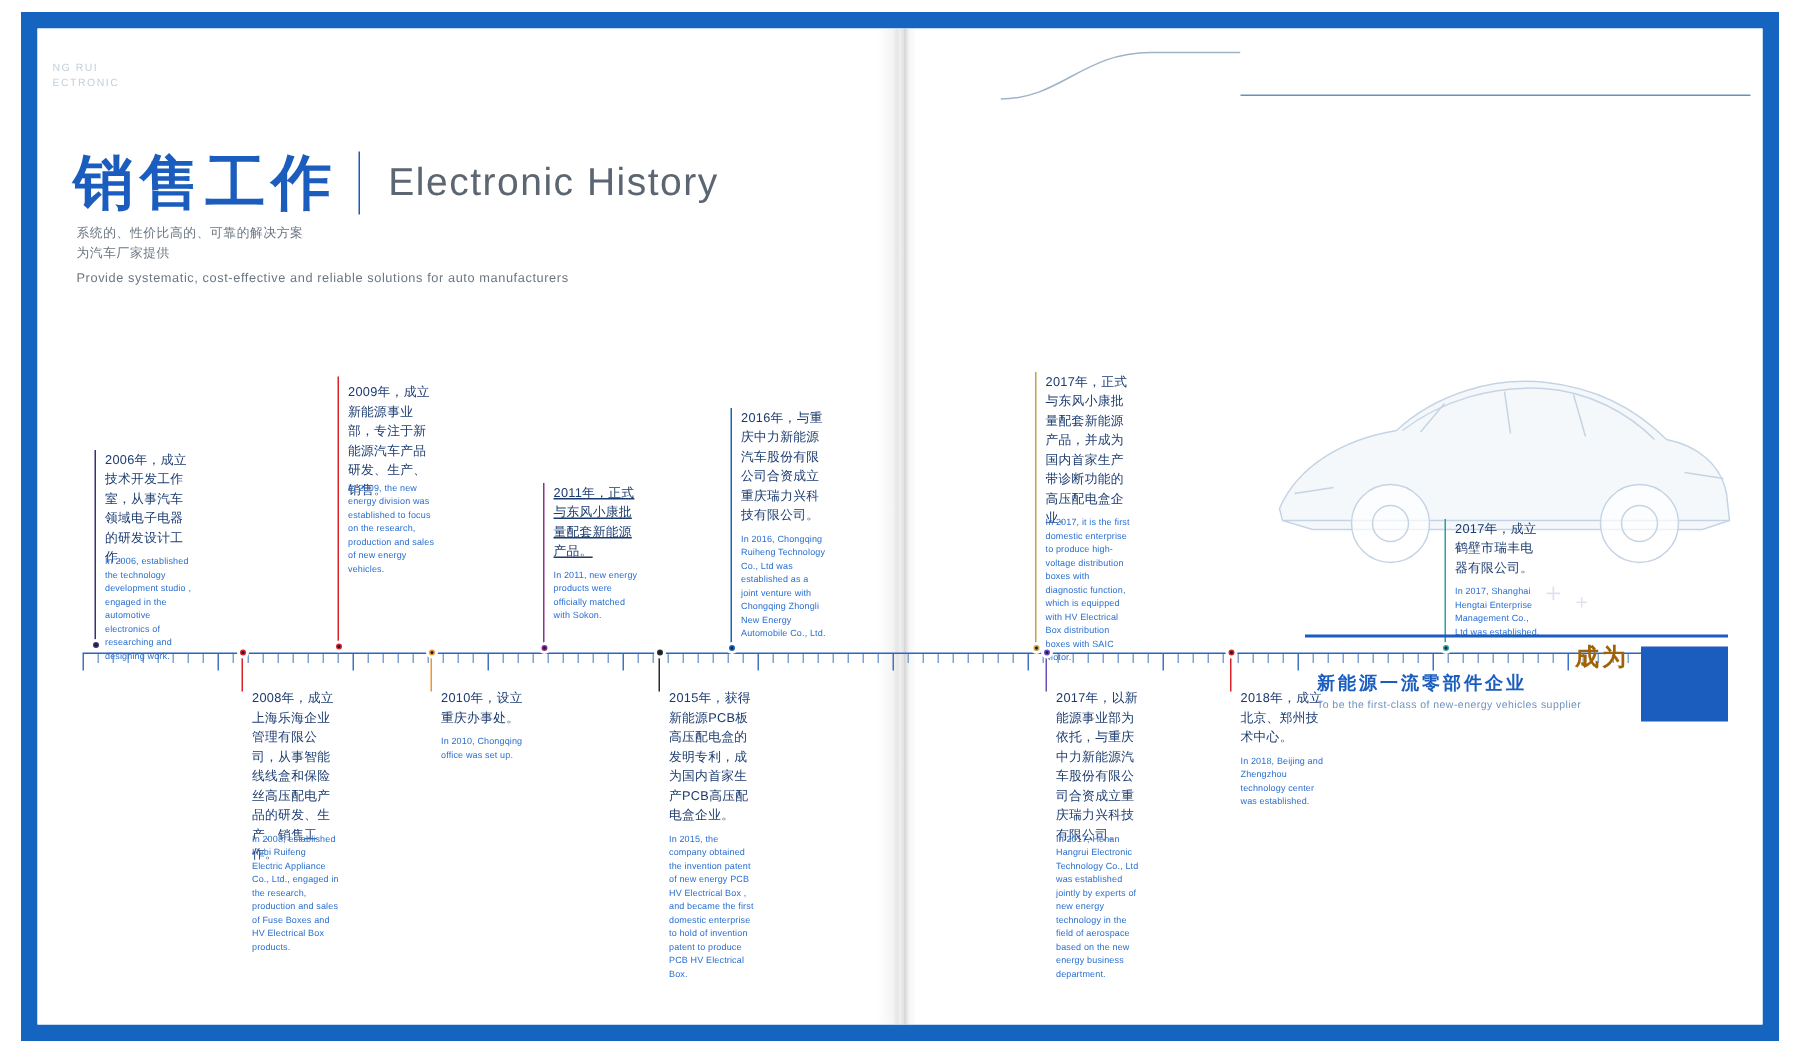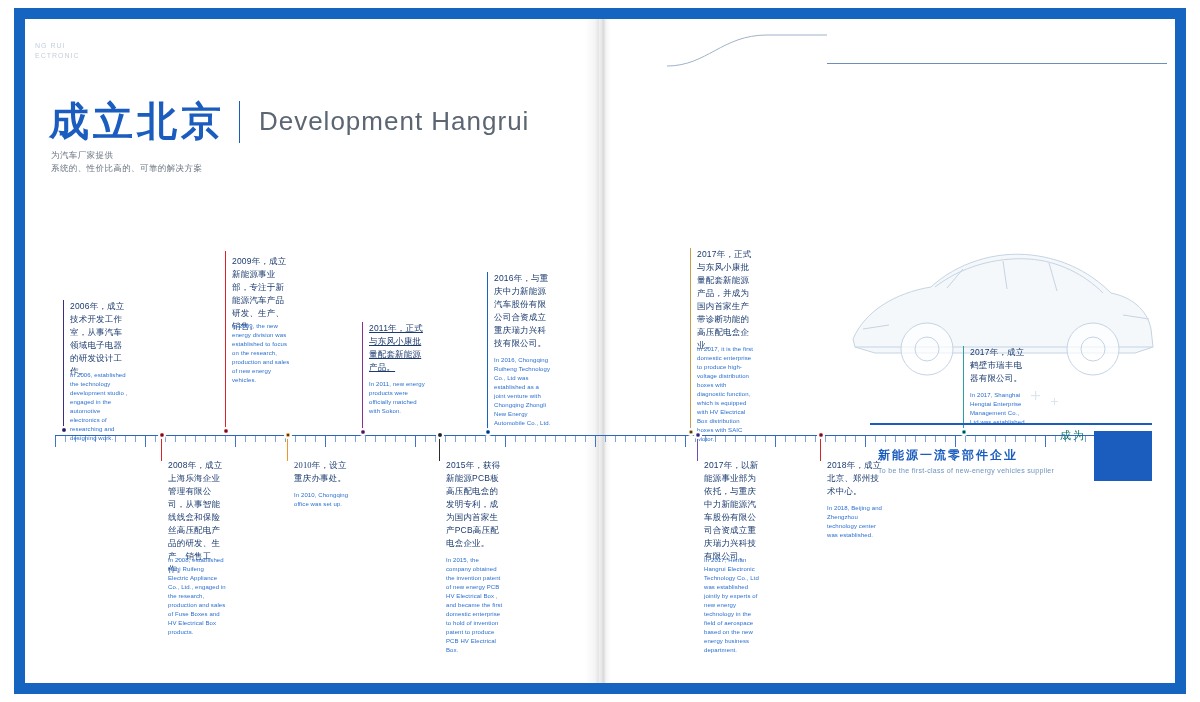--- a/index.html
+++ b/index.html
@@ -224,23 +224,23 @@
   }
   .slogan .line-top {
     position: absolute;
     left: 0; top: 0;
     width: 282px; height: 2px;
     background: #1b5dbe;
   }
   .slogan .l1 {
     position: absolute;
     right: 66px; top: 5px;
-    color: #0f766e;
-    font-size: 11px;
-    font-weight: normal;
+    color: #a16207;
+    font-size: 16px;
+    font-weight: bold;
     letter-spacing: 2px;
   }
   .slogan .l2 {
     position: absolute;
     left: 8px; top: 24px;
     color: #1b5dbe;
     font-size: 12px;
     font-weight: bold;
     letter-spacing: 2px;
   }
@@ -270,27 +270,28 @@
       <div class="l2">ECTRONIC</div>
     </div>
 
     <svg class="hdr-curve" viewBox="0 0 160 34">
       <path d="M0 33 C 40 33, 55 2, 100 2 L 160 2" fill="none" stroke="#9fb3c8" stroke-width="1"></path>
     </svg>
 
     <div class="hdr-rule"></div>
 
     <div class="title-wrap">
-      <span class="title-cn">成立北京</span>
+      <span class="title-cn">销售工作</span>
       <span class="title-div"></span>
-      <span class="title-en">Development  Hangrui</span>
+      <span class="title-en">Electronic  History</span>
     </div>
     <div class="subtitle">
+      <div>系统的、性价比高的、可靠的解决方案</div>
       <div>为汽车厂家提供</div>
-      <div>系统的、性价比高的、可靠的解决方案</div>
+      <span class="en">Provide systematic, cost-effective and reliable solutions for auto manufacturers</span>
     </div>
 
     <svg class="car" viewBox="0 0 330 230">
       <g fill="none" stroke="#c5d4e4" stroke-width="1">
         <path d="M18 150 C 30 122, 60 104, 96 98 C 122 74, 160 62, 196 66 C 232 70, 258 86, 276 104 C 296 108, 312 120, 316 140 L 318 158 L 300 164 L 40 164 L 20 158 Z" fill="#eef3f9" fill-opacity="0.6"></path>
         <path d="M100 98 C 126 78, 160 68, 194 70 C 224 72, 250 86, 268 104"></path>
         <path d="M112 99 L 128 80 M 168 72 L 172 100 M 214 74 L 222 102"></path>
         <path d="M20 158 L 318 158"></path>
         <ellipse cx="92" cy="160" rx="26" ry="26" fill="#ffffff" fill-opacity="0.7"></ellipse>
         <ellipse cx="258" cy="160" rx="26" ry="26" fill="#ffffff" fill-opacity="0.7"></ellipse>
@@ -434,21 +435,21 @@
           <div class="dot" style="background: rgb(216, 35, 42); top: -28px;"></div>
         </div>
         <div class="ev" style="left: 200px; top: 232px;">
           <div class="bar" style="background: rgb(216, 35, 42); top: 0px; height: 180px;"></div>
           <div class="cn" style="top: 4px;">2009年，成立新能源事业部，专注于新能源汽车产品研发、生产、销售。</div>
           <div class="en" style="top: 71px;">In 2009, the new energy division was established to focus on the research, production and sales of new energy vehicles.</div>
           <div class="dot" style="background: rgb(216, 35, 42); top: 176px;"></div>
         </div>
         <div class="ev" style="left: 262px; top: 440px;">
           <div class="bar" style="background: rgb(240, 149, 43); top: -24px; height: 26px;"></div>
-          <div class="cn" style="top: 0px; font-family: Liberation Serif, serif;">2010年，设立重庆办事处。</div>
+          <div class="cn" style="top: 0px;">2010年，设立重庆办事处。</div>
           <div class="en" style="top: 32px;">In 2010, Chongqing office was set up.</div>
           <div class="dot" style="background: rgb(240, 149, 43); top: -28px;"></div>
         </div>
         <div class="ev" style="left: 337px; top: 303px;">
           <div class="bar" style="background: rgb(142, 47, 142); top: 0px; height: 110px;"></div>
           <div class="cn" style="top: 0px; text-decoration: underline;">2011年，正式与东风小康批量配套新能源产品。</div>
           <div class="en" style="top: 58px;">In 2011, new energy products were officially matched with Sokon.</div>
           <div class="dot" style="background: rgb(142, 47, 142); top: 106px;"></div>
         </div>
         <div class="ev" style="left: 414px; top: 440px;">

